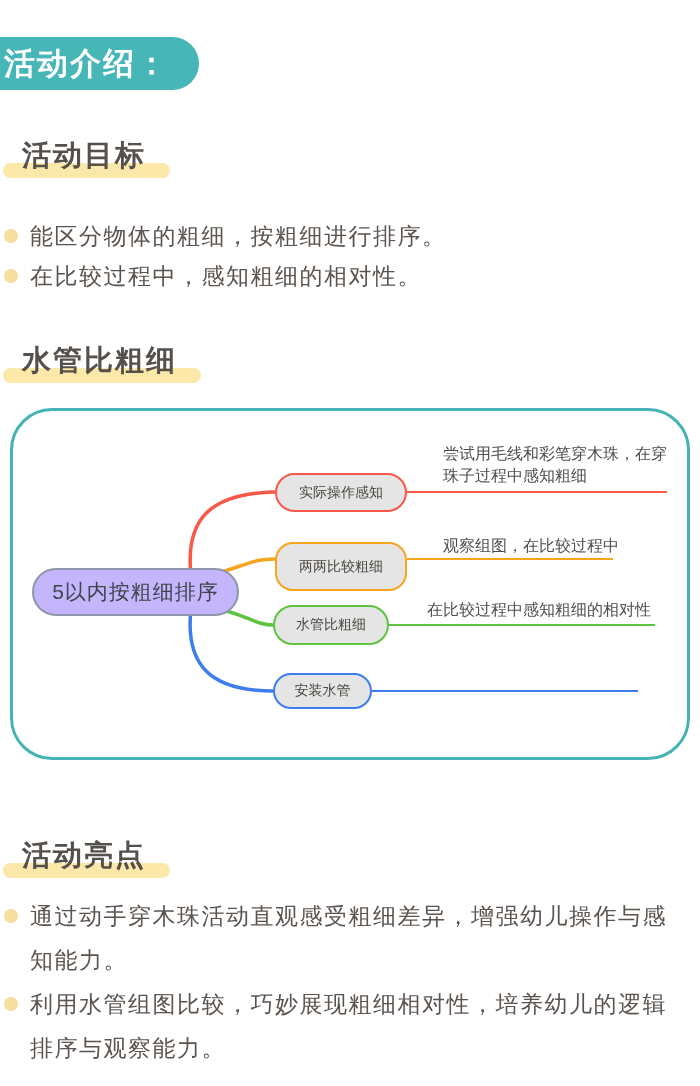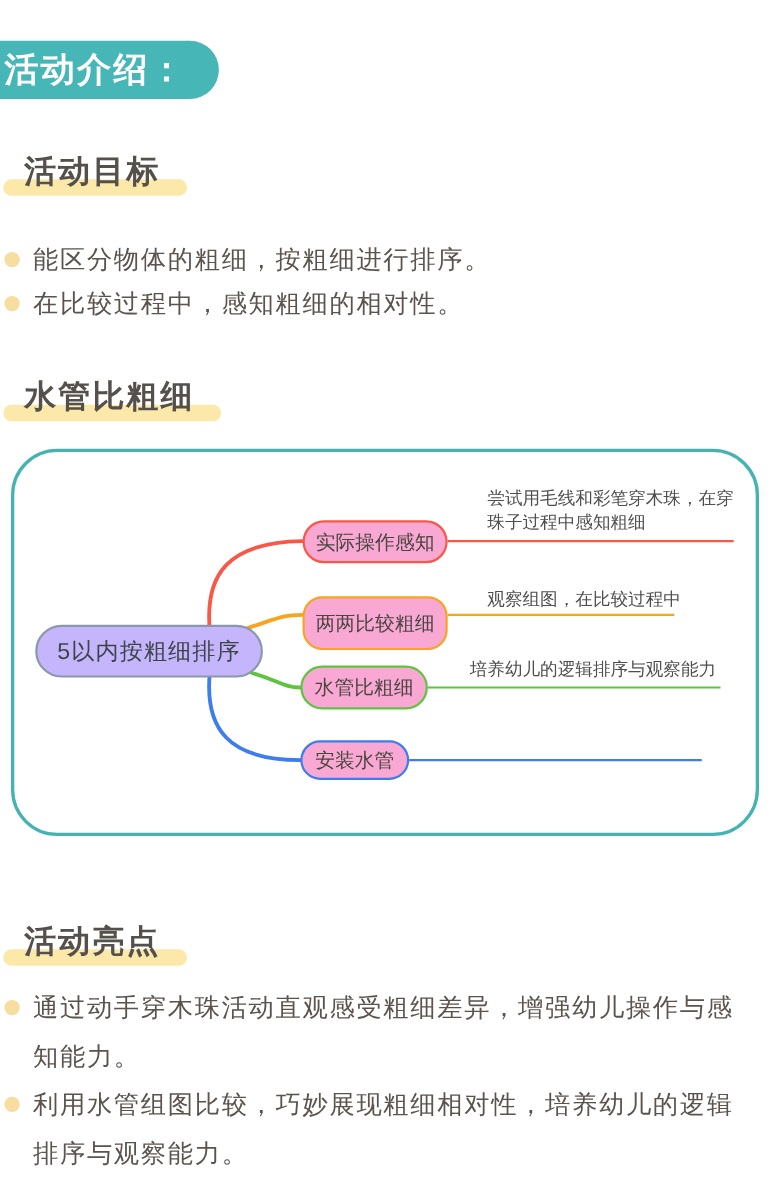--- a/index.html
+++ b/index.html
@@ -50,21 +50,21 @@
   .map svg{position:absolute;left:0;top:0;width:674px;height:346px;}
   .node{
     position:absolute;box-sizing:border-box;background:#c4b5fd;
     display:flex;align-items:center;justify-content:center;
     color:#49453f;white-space:nowrap;
   }
   .root-node{
     left:19px;top:157px;width:207px;height:48px;border:2px solid #8c98aa;
     border-radius:24px;font-size:21px;color:#3f444a;letter-spacing:1px;
   }
-  .pill{border-width:2px;border-style:solid;font-size:18px;background:#f9a8d4;}
+  .pill{border-width:2px;border-style:solid;font-size:14px;background:#e5e5e5;}
   .p1{left:262px;top:62px;width:132px;height:39px;border-color:#f75847;border-radius:20px;}
   .p2{left:262px;top:131px;width:132px;height:49px;border-color:#f7a41f;border-radius:18px;}
   .p3{left:260px;top:194px;width:116px;height:40px;border-color:#5ec43f;border-radius:20px;}
   .p4{left:260px;top:262px;width:99px;height:36px;border-color:#3d7ded;border-radius:18px;}
   .note{
     position:absolute;font-size:16px;line-height:22px;color:#4e4e4e;
   }
   .n1{left:430px;top:32px;width:238px;}
   .n2{left:430px;top:124px;width:240px;}
   .n3{left:414px;top:188px;width:250px;}
@@ -112,21 +112,21 @@
 
   <div class="node root-node">5以内按粗细排序</div>
 
   <div class="node pill p1">实际操作感知</div>
   <div class="node pill p2">两两比较粗细</div>
   <div class="node pill p3">水管比粗细</div>
   <div class="node pill p4">安装水管</div>
 
   <div class="note n1">尝试用毛线和彩笔穿木珠，在穿珠子过程中感知粗细</div>
   <div class="note n2">观察组图，在比较过程中</div>
-  <div class="note n3">培养幼儿的逻辑排序与观察能力</div>
+  <div class="note n3">在比较过程中感知粗细的相对性</div>
 </div>
 
 <div class="sec-head h-highlights">
   <span class="hl"></span>
   <span class="txt">活动亮点</span>
 </div>
 
 <div class="bullets b-highlights">
   <div class="brow">
     <span class="dot"></span>

